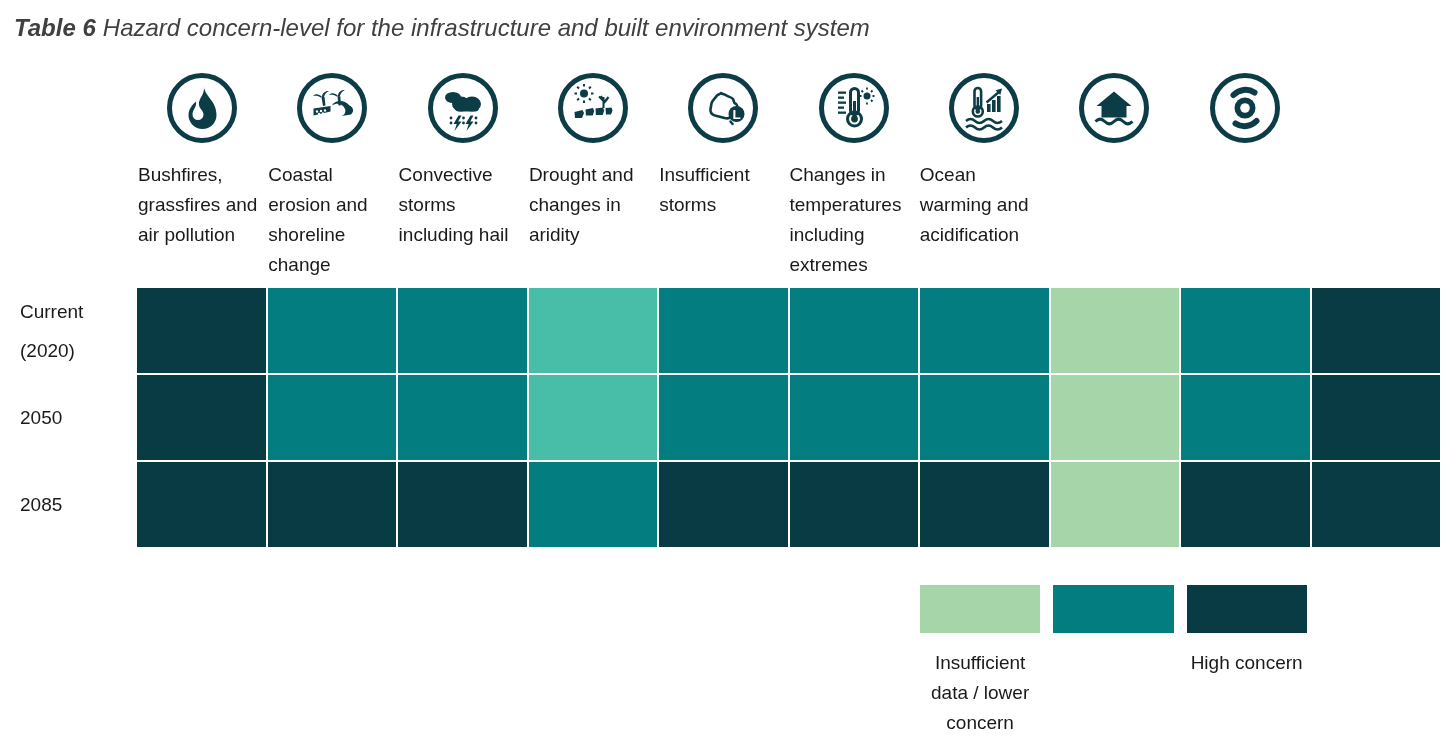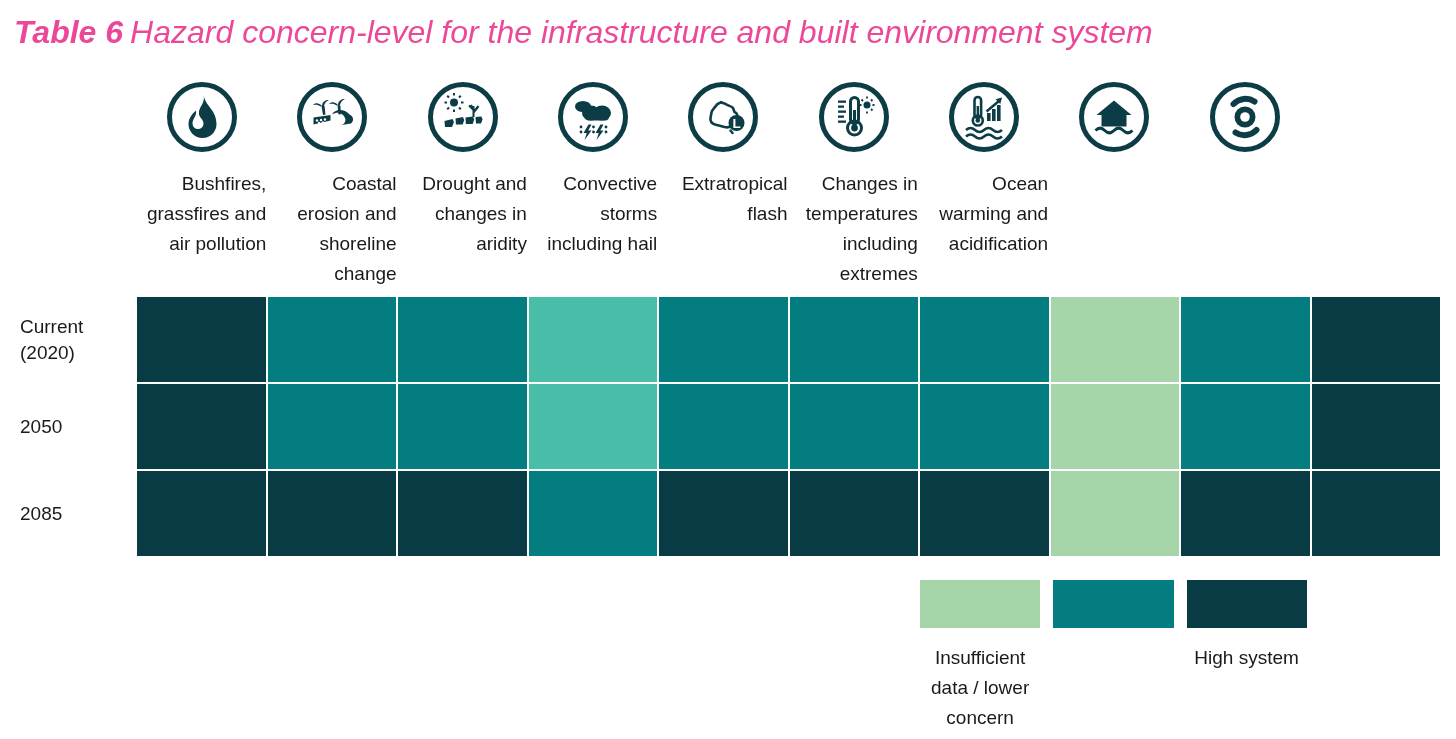--- a/index.html
+++ b/index.html
@@ -1,27 +1,27 @@
 <!DOCTYPE html>
 <html><head>
 <meta charset="utf-8">
 <style>
   html,body{margin:0;padding:0;background:#fff;}
   body{width:1456px;height:739px;overflow:hidden;font-family:"Liberation Sans",sans-serif;color:#1a1a1a;}
-  .title{padding:14px 0 0 14px;font-size:32px;font-style:italic;color:#ec4899;}
+  .title{padding:14px 0 0 14px;font-size:24px;font-style:italic;color:#404040;}
   .title .bold{font-weight:bold;margin-right:7px;}
   .cols{margin-left:137px;width:1303px;display:grid;grid-template-columns:repeat(10,1fr);margin-top:30px;}
   .hazard-col{display:flex;flex-direction:column;align-items:center;}
   svg.hz-icon{width:72px;height:72px;display:block;}
-  .hazard-label{margin-top:16px;font-size:19px;line-height:30px;text-align:right;min-height:128px;padding:0 1px;}
+  .hazard-label{margin-top:16px;font-size:19px;line-height:30px;text-align:left;min-height:128px;padding:0 1px;}
   .heatmap-wrap{position:relative;}
   .row-labels{position:absolute;left:20px;top:0;width:114px;}
-  .row-label{height:85px;margin-bottom:2px;display:flex;align-items:center;font-size:19px;line-height:26px;}
+  .row-label{height:85px;margin-bottom:2px;display:flex;align-items:center;font-size:19px;line-height:39px;}
   .heatmap{margin-left:137px;width:1303px;display:grid;grid-template-columns:repeat(10,1fr);grid-auto-rows:85px;gap:2px;}
-  .legend{margin-left:920px;width:520px;display:grid;grid-template-columns:repeat(4,1fr);column-gap:13px;margin-top:24px;}
+  .legend{margin-left:920px;width:520px;display:grid;grid-template-columns:repeat(4,1fr);column-gap:13px;margin-top:38px;}
   .legend-item{display:flex;flex-direction:column;}
   .legend-swatch{height:48px;}
   .legend-label{margin-top:15px;text-align:center;font-size:19px;line-height:30px;padding:0 4px;}
 </style>
 </head>
 <body>
 
 <div class="title">
   <span class="bold">Table 6</span><span>Hazard concern-level for the infrastructure and built environment system</span>
 </div>
@@ -49,39 +49,20 @@
         </g>
         <g fill="#fff">
           <circle cx="21" cy="39.5" r="1.2"></circle>
           <circle cx="25" cy="39" r="1.2"></circle>
           <circle cx="29" cy="38.5" r="1.2"></circle>
           <circle cx="23" cy="42" r="1.2"></circle>
           <circle cx="27" cy="41.5" r="1.2"></circle>
         </g>
       </svg>
       <div class="hazard-label">Coastal erosion and shoreline change</div>
-    </div>
-    <div class="hazard-col">
-      <svg class="hz-icon" viewBox="0 0 72 72">
-        <circle cx="36" cy="36" r="32.5" fill="none" stroke="#0c3c45" stroke-width="5"></circle>
-        <g fill="#0c3c45">
-          <circle cx="27" cy="21.5" r="4"></circle>
-        </g>
-        <g stroke="#0c3c45" stroke-width="2" fill="none">
-          <path d="M27 14.5v-2.5M27 28.5v2.5M20 21.5h-2.5M34 21.5h2.5M22 16.5l-1.8-1.8M32 26.5l1.8 1.8M32 16.5l1.8-1.8M22 26.5l-1.8 1.8"></path>
-          <path d="M46.5 36V25m0 4l-4.5-4.5m4.5 7l4.5-5.5m-4.5 3l-2.5-5m2.5 7l5-6"></path>
-        </g>
-        <g fill="#0c3c45">
-          <path d="M17.5 40l8-2 1.5 3-2 5h-7z"></path>
-          <path d="M28.5 37.5l7.5-1.5 1.2 3-1.5 4.5h-6.8z"></path>
-          <path d="M38.5 36.5l7.5-1 1.2 3-1.5 4.5h-6.8z"></path>
-          <path d="M48.5 36l6-0.5 1 3-1.5 4h-5z"></path>
-        </g>
-      </svg>
-      <div class="hazard-label">Drought and changes in aridity</div>
     </div>
     <div class="hazard-col">
       <svg class="hz-icon" viewBox="0 0 72 72">
         <circle cx="36" cy="36" r="32.5" fill="none" stroke="#0c3c45" stroke-width="5"></circle>
         <g fill="#0c3c45">
           <ellipse cx="26" cy="25.5" rx="8" ry="5.5"></ellipse>
           <ellipse cx="34" cy="32" rx="9" ry="7.5"></ellipse>
           <ellipse cx="45" cy="32" rx="9" ry="7.5"></ellipse>
           <rect x="28" y="31" width="24" height="8.5" rx="4"></rect>
           <path d="M31.5 43.5l-5 8.5h3.2l-2.2 7 7-9.5h-3.3l3.3-6z"></path>
@@ -92,26 +73,45 @@
           <circle cx="36.5" cy="51" r="1.4"></circle>
           <circle cx="49" cy="46" r="1.4"></circle>
           <circle cx="49" cy="51" r="1.4"></circle>
         </g>
       </svg>
       <div class="hazard-label">Convective storms including hail</div>
     </div>
     <div class="hazard-col">
       <svg class="hz-icon" viewBox="0 0 72 72">
         <circle cx="36" cy="36" r="32.5" fill="none" stroke="#0c3c45" stroke-width="5"></circle>
+        <g fill="#0c3c45">
+          <circle cx="27" cy="21.5" r="4"></circle>
+        </g>
+        <g stroke="#0c3c45" stroke-width="2" fill="none">
+          <path d="M27 14.5v-2.5M27 28.5v2.5M20 21.5h-2.5M34 21.5h2.5M22 16.5l-1.8-1.8M32 26.5l1.8 1.8M32 16.5l1.8-1.8M22 26.5l-1.8 1.8"></path>
+          <path d="M46.5 36V25m0 4l-4.5-4.5m4.5 7l4.5-5.5m-4.5 3l-2.5-5m2.5 7l5-6"></path>
+        </g>
+        <g fill="#0c3c45">
+          <path d="M17.5 40l8-2 1.5 3-2 5h-7z"></path>
+          <path d="M28.5 37.5l7.5-1.5 1.2 3-1.5 4.5h-6.8z"></path>
+          <path d="M38.5 36.5l7.5-1 1.2 3-1.5 4.5h-6.8z"></path>
+          <path d="M48.5 36l6-0.5 1 3-1.5 4h-5z"></path>
+        </g>
+      </svg>
+      <div class="hazard-label">Drought and changes in aridity</div>
+    </div>
+    <div class="hazard-col">
+      <svg class="hz-icon" viewBox="0 0 72 72">
+        <circle cx="36" cy="36" r="32.5" fill="none" stroke="#0c3c45" stroke-width="5"></circle>
         <path fill="none" stroke="#0c3c45" stroke-width="2.6" stroke-linejoin="round" d="M30 23.5c1.5-1.5 3-1 4-2.5 1.5 1.5 4 1 5.5 2.5 2 1.5 5 1.5 6.5 3.5l1.5 4c2.5 1 3.5 3.5 2.5 6L47.5 42.5c-2.5 3-6.5 4.5-10 3.5l-9.5-2.5c-3-1-5-3.5-4.5-6.5l1-5.5c.5-3 3-4.5 5.5-8z"></path>
         <path stroke="#0c3c45" stroke-width="2.4" stroke-linecap="round" d="M43.5 49.5l2 2.5"></path>
         <circle cx="49.5" cy="42" r="8" fill="#0c3c45"></circle>
         <text x="49.5" y="46.8" text-anchor="middle" font-size="13.5" font-weight="bold" fill="#fff" font-family="Liberation Sans, sans-serif">L</text>
       </svg>
-      <div class="hazard-label">Extratropical flash</div>
+      <div class="hazard-label">Insufficient storms</div>
     </div>
     <div class="hazard-col">
       <svg class="hz-icon" viewBox="0 0 72 72">
         <circle cx="36" cy="36" r="32.5" fill="none" stroke="#0c3c45" stroke-width="5"></circle>
         <g fill="#0c3c45">
           <rect x="20" y="19.5" width="8" height="2.3"></rect>
           <rect x="20" y="24.5" width="6" height="2.3"></rect>
           <rect x="20" y="29.5" width="8" height="2.3"></rect>
           <rect x="20" y="34.5" width="6" height="2.3"></rect>
           <rect x="20" y="39.5" width="8" height="2.3"></rect>
@@ -211,15 +211,15 @@
 <div class="legend" id="legend">
     <div class="legend-item">
       <div class="legend-swatch" style="background: rgb(166, 213, 170);"></div>
       <div class="legend-label">Insufficient data / lower concern</div>
     </div>
     <div class="legend-item">
       <div class="legend-swatch" style="background: rgb(4, 125, 129);"></div>
     </div>
     <div class="legend-item">
       <div class="legend-swatch" style="background: rgb(9, 59, 68);"></div>
-      <div class="legend-label">High system</div>
+      <div class="legend-label">High concern</div>
     </div>
   </div>
 
 </body></html>

